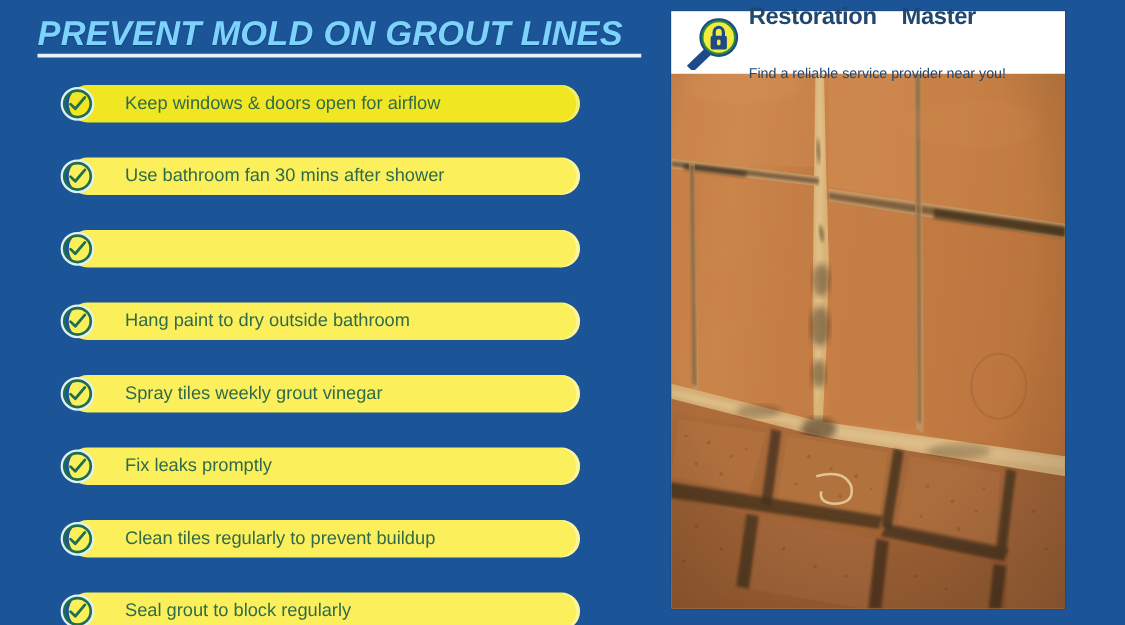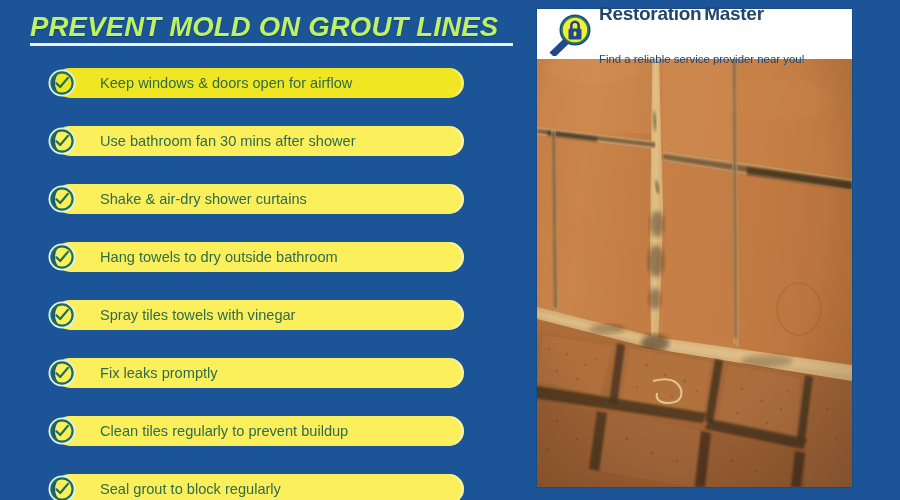--- a/index.html
+++ b/index.html
@@ -24,21 +24,21 @@
 
   
   #title {
     position: absolute;
     left: 30px;
     top: 11px;
     width: 490px;
     font-size: 27.5px;
     font-weight: bold;
     font-style: italic;
-    color: #bef264;
+    color: #7dd3fc;
     letter-spacing: 0.2px;
     white-space: nowrap;
     text-shadow: 0 1px 1px rgba(0,0,0,0.25);
   }
   #title-underline {
     position: absolute;
     left: 30px;
     top: 43px;
     width: 483px;
     height: 2.5px;
@@ -143,21 +143,21 @@
     padding-top: 1px;
   }
   #logo-brand {
     font-size: 19px;
     font-weight: bold;
     color: #21476f;
     letter-spacing: -0.3px;
     line-height: 21px;
     white-space: nowrap;
   }
-  #logo-brand .brand-2 { margin-left: 3px; }
+  #logo-brand .brand-2 { margin-left: 20px; }
   #logo-tagline {
     font-size: 11.4px;
     color: #21476f;
     line-height: 14px;
     white-space: nowrap;
   }
 </style>
 </head>
 <body>
 
@@ -195,45 +195,44 @@
 
     <div class="check-item">
       <div class="pill"></div>
       <span class="check-icon">
         <svg viewBox="0 0 28 28">
           <circle cx="14" cy="14" r="12.2" fill="none" stroke="#dff0f7" stroke-width="2.6"></circle>
           <circle cx="14" cy="14" r="10.6" fill="none" stroke="#1f6f4f" stroke-width="2.2"></circle>
           <path d="M8.4 14.3 L12.2 18.0 L19.9 8.9" fill="none" stroke="#1f6f4f" stroke-width="2.2" stroke-linecap="round" stroke-linejoin="round"></path>
         </svg>
       </span>
-      <span class="pill-label">Shake &amp; air-dry shower curtains</span>
-    </div>
-
-    <div class="check-item">
-      <div class="pill"></div>
-      <span class="check-icon">
-        <svg viewBox="0 0 28 28">
-          <circle cx="14" cy="14" r="12.2" fill="none" stroke="#dff0f7" stroke-width="2.6"></circle>
-          <circle cx="14" cy="14" r="10.6" fill="none" stroke="#1f6f4f" stroke-width="2.2"></circle>
-          <path d="M8.4 14.3 L12.2 18.0 L19.9 8.9" fill="none" stroke="#1f6f4f" stroke-width="2.2" stroke-linecap="round" stroke-linejoin="round"></path>
-        </svg>
-      </span>
-      <span class="pill-label">Hang towels to dry outside bathroom</span>
-    </div>
-
-    <div class="check-item">
-      <div class="pill"></div>
-      <span class="check-icon">
-        <svg viewBox="0 0 28 28">
-          <circle cx="14" cy="14" r="12.2" fill="none" stroke="#dff0f7" stroke-width="2.6"></circle>
-          <circle cx="14" cy="14" r="10.6" fill="none" stroke="#1f6f4f" stroke-width="2.2"></circle>
-          <path d="M8.4 14.3 L12.2 18.0 L19.9 8.9" fill="none" stroke="#1f6f4f" stroke-width="2.2" stroke-linecap="round" stroke-linejoin="round"></path>
-        </svg>
-      </span>
-      <span class="pill-label">Spray tiles towels with vinegar</span>
+    </div>
+
+    <div class="check-item">
+      <div class="pill"></div>
+      <span class="check-icon">
+        <svg viewBox="0 0 28 28">
+          <circle cx="14" cy="14" r="12.2" fill="none" stroke="#dff0f7" stroke-width="2.6"></circle>
+          <circle cx="14" cy="14" r="10.6" fill="none" stroke="#1f6f4f" stroke-width="2.2"></circle>
+          <path d="M8.4 14.3 L12.2 18.0 L19.9 8.9" fill="none" stroke="#1f6f4f" stroke-width="2.2" stroke-linecap="round" stroke-linejoin="round"></path>
+        </svg>
+      </span>
+      <span class="pill-label">Hang paint to dry outside bathroom</span>
+    </div>
+
+    <div class="check-item">
+      <div class="pill"></div>
+      <span class="check-icon">
+        <svg viewBox="0 0 28 28">
+          <circle cx="14" cy="14" r="12.2" fill="none" stroke="#dff0f7" stroke-width="2.6"></circle>
+          <circle cx="14" cy="14" r="10.6" fill="none" stroke="#1f6f4f" stroke-width="2.2"></circle>
+          <path d="M8.4 14.3 L12.2 18.0 L19.9 8.9" fill="none" stroke="#1f6f4f" stroke-width="2.2" stroke-linecap="round" stroke-linejoin="round"></path>
+        </svg>
+      </span>
+      <span class="pill-label">Spray tiles weekly grout vinegar</span>
     </div>
 
     <div class="check-item">
       <div class="pill"></div>
       <span class="check-icon">
         <svg viewBox="0 0 28 28">
           <circle cx="14" cy="14" r="12.2" fill="none" stroke="#dff0f7" stroke-width="2.6"></circle>
           <circle cx="14" cy="14" r="10.6" fill="none" stroke="#1f6f4f" stroke-width="2.2"></circle>
           <path d="M8.4 14.3 L12.2 18.0 L19.9 8.9" fill="none" stroke="#1f6f4f" stroke-width="2.2" stroke-linecap="round" stroke-linejoin="round"></path>
         </svg>

